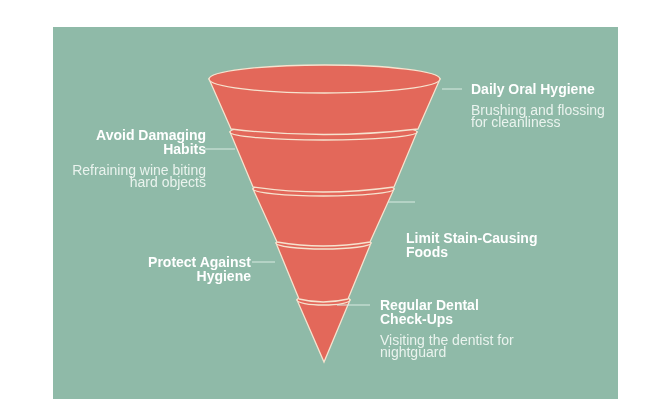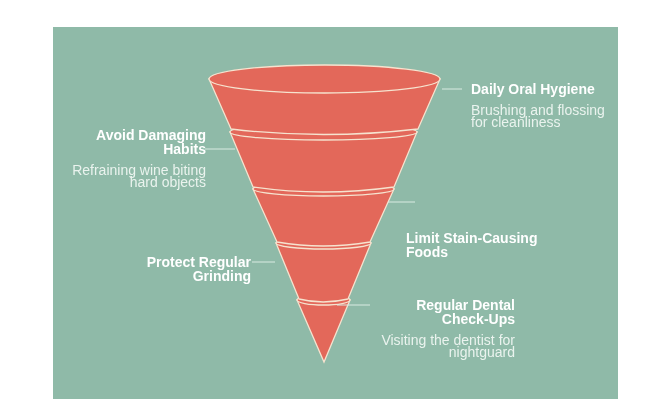--- a/index.html
+++ b/index.html
@@ -74,19 +74,19 @@
 <div class="label left" style="left:60px; top:128px; width:146px;">
   <div class="title">Avoid Damaging Habits</div>
   <div class="desc">Refraining wine biting hard objects</div>
 </div>
 
 <div class="label right" style="left:406px; top:195px; width:140px;margin-top:36px;">
   <div class="title">Limit Stain-Causing Foods</div>
 </div>
 
 <div class="label left" style="left:100px; top:255px; width:151px;">
-  <div class="title">Protect Regular Grinding</div>
+  <div class="title">Protect Against Hygiene</div>
 </div>
 
-<div class="label right" style="left:380px; top:298px; width:135px;text-align:right;">
+<div class="label right" style="left:380px; top:298px; width:135px;">
   <div class="title">Regular Dental Check-Ups</div>
   <div class="desc">Visiting the dentist for nightguard</div>
 </div>
 
 </body></html>

